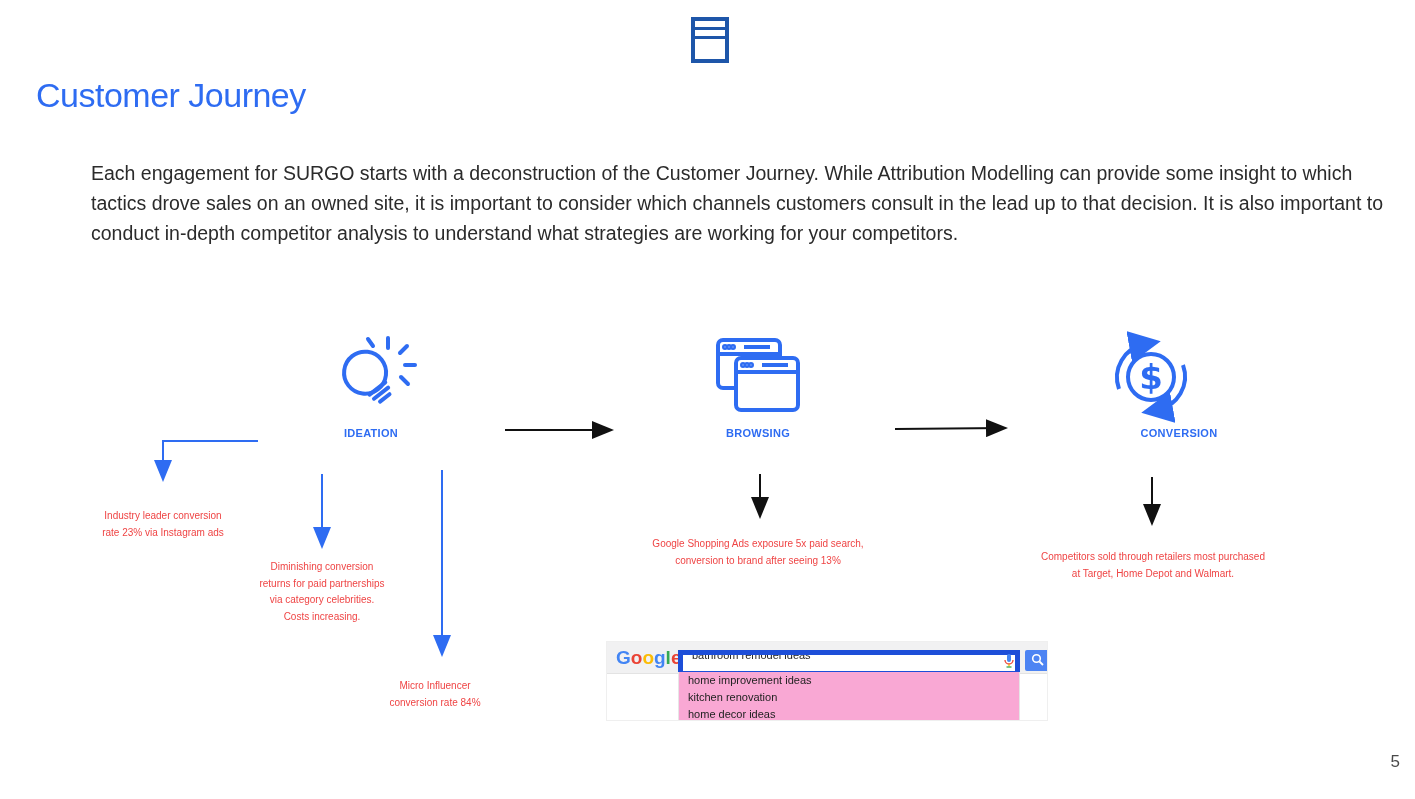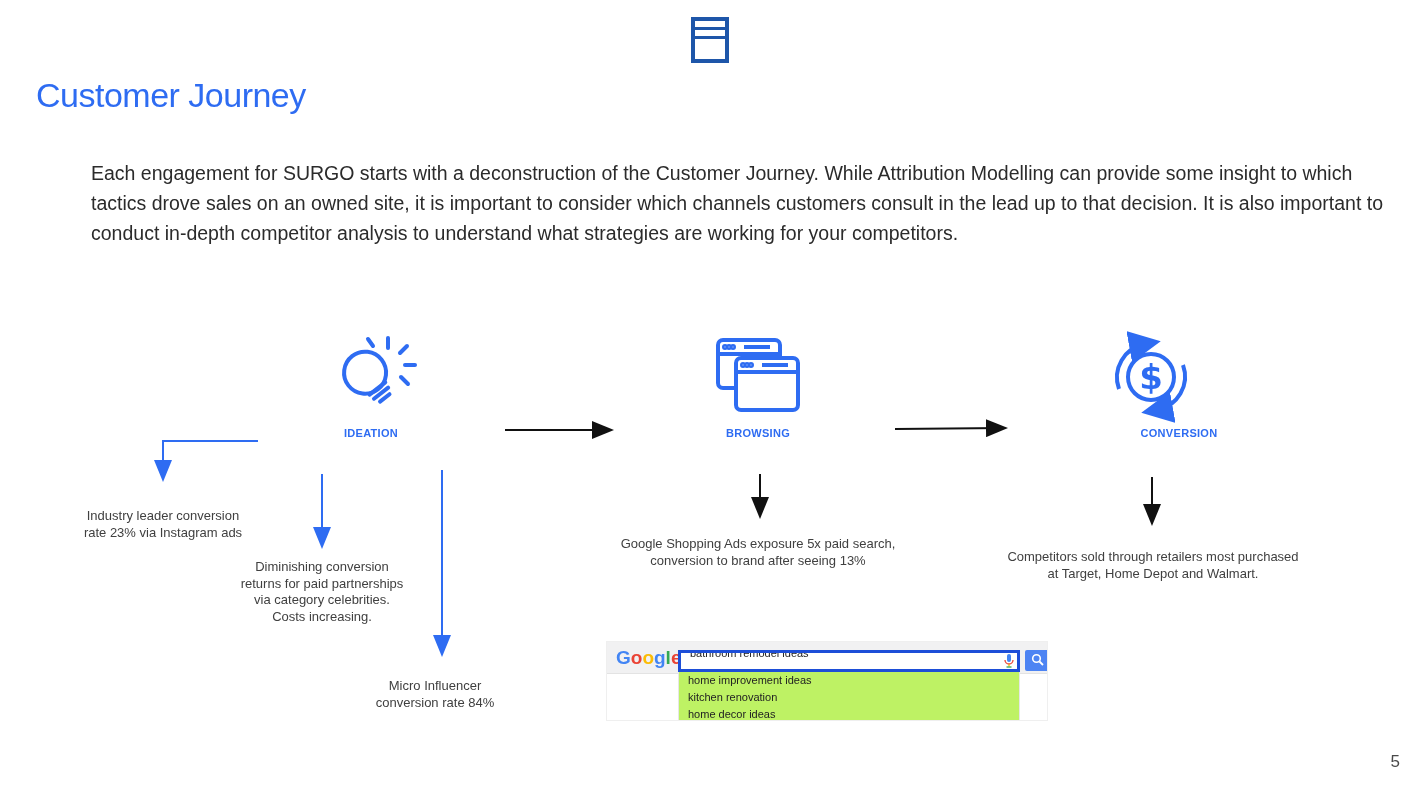--- a/index.html
+++ b/index.html
@@ -22,45 +22,45 @@
                letter-spacing:0.3px;text-align:center;}
   .lbl-ideation{left:306px;top:427px;width:130px;}
   .lbl-browsing{left:693px;top:427px;width:130px;}
   .lbl-conversion{left:1109px;top:427px;width:140px;}
 
   .stage-icon{position:absolute;}
   .icon-ideation{left:328px;top:331px;}
   .icon-browsing{left:712px;top:334px;}
   .icon-conversion{left:1104px;top:330px;}
 
-  .note{position:absolute;font-size:13px;line-height:16.5px;color:#404040;
+  .note{position:absolute;font-size:10px;line-height:16.5px;color:#ef4444;
         text-align:center;white-space:pre-line;}
   .note-1{left:63px;top:508px;width:200px;}
   .note-2{left:222px;top:559px;width:200px;}
   .note-3{left:345px;top:678px;width:180px;}
   .note-4{left:607px;top:536px;width:302px;}
   .note-5{left:992px;top:549px;width:322px;}
 
   .arrows{position:absolute;left:0;top:0;width:1415px;height:799px;pointer-events:none;}
 
   
   .gmock{position:absolute;left:606px;top:641px;width:440px;height:78px;overflow:hidden;
          border:1px solid #efefef;background:#fff;}
   .g-strip{position:absolute;left:0;top:0;right:0;height:31px;background:#f1f1f2;
            border-bottom:1px solid #e3e3e3;}
   .g-logo{position:absolute;left:9px;top:5px;font-size:19px;font-weight:bold;letter-spacing:0px;}
   .gl-b{color:#4285F4;} .gl-r{color:#EA4335;} .gl-y{color:#FBBC05;} .gl-g{color:#34A853;}
   .g-input{position:absolute;left:71px;top:8px;width:342px;height:21px;background:#fff;
-           border:3px solid #1d4ed8;box-sizing:border-box;font-size:11px;color:#222;
+           border:5px solid #1d4ed8;box-sizing:border-box;font-size:11px;color:#222;
            padding:0 22px 16px 9px;font-family:"Liberation Sans",sans-serif;outline:none;}
   .g-mic{position:absolute;left:396px;top:11px;}
   .g-btn{position:absolute;left:418px;top:8px;width:25px;height:21px;background:#4d84f3;
          border:none;border-radius:2px;display:flex;align-items:center;justify-content:center;
          cursor:pointer;}
-  .g-drop{position:absolute;left:71px;top:30px;width:342px;height:48px;background:#bef264;
+  .g-drop{position:absolute;left:71px;top:30px;width:342px;height:48px;background:#f9a8d4;
           border-left:1px solid #e6e6e6;border-right:1px solid #e6e6e6;box-sizing:border-box;}
   .g-sug{font-size:11px;color:#222;padding:2px 0 2px 9px;line-height:13px;}
 
   .page-num{position:absolute;left:1360px;top:752px;width:40px;text-align:right;
             font-size:17px;color:#4a4a4a;}
 </style>
 </head>
 <body>
 
 <div class="slide">

